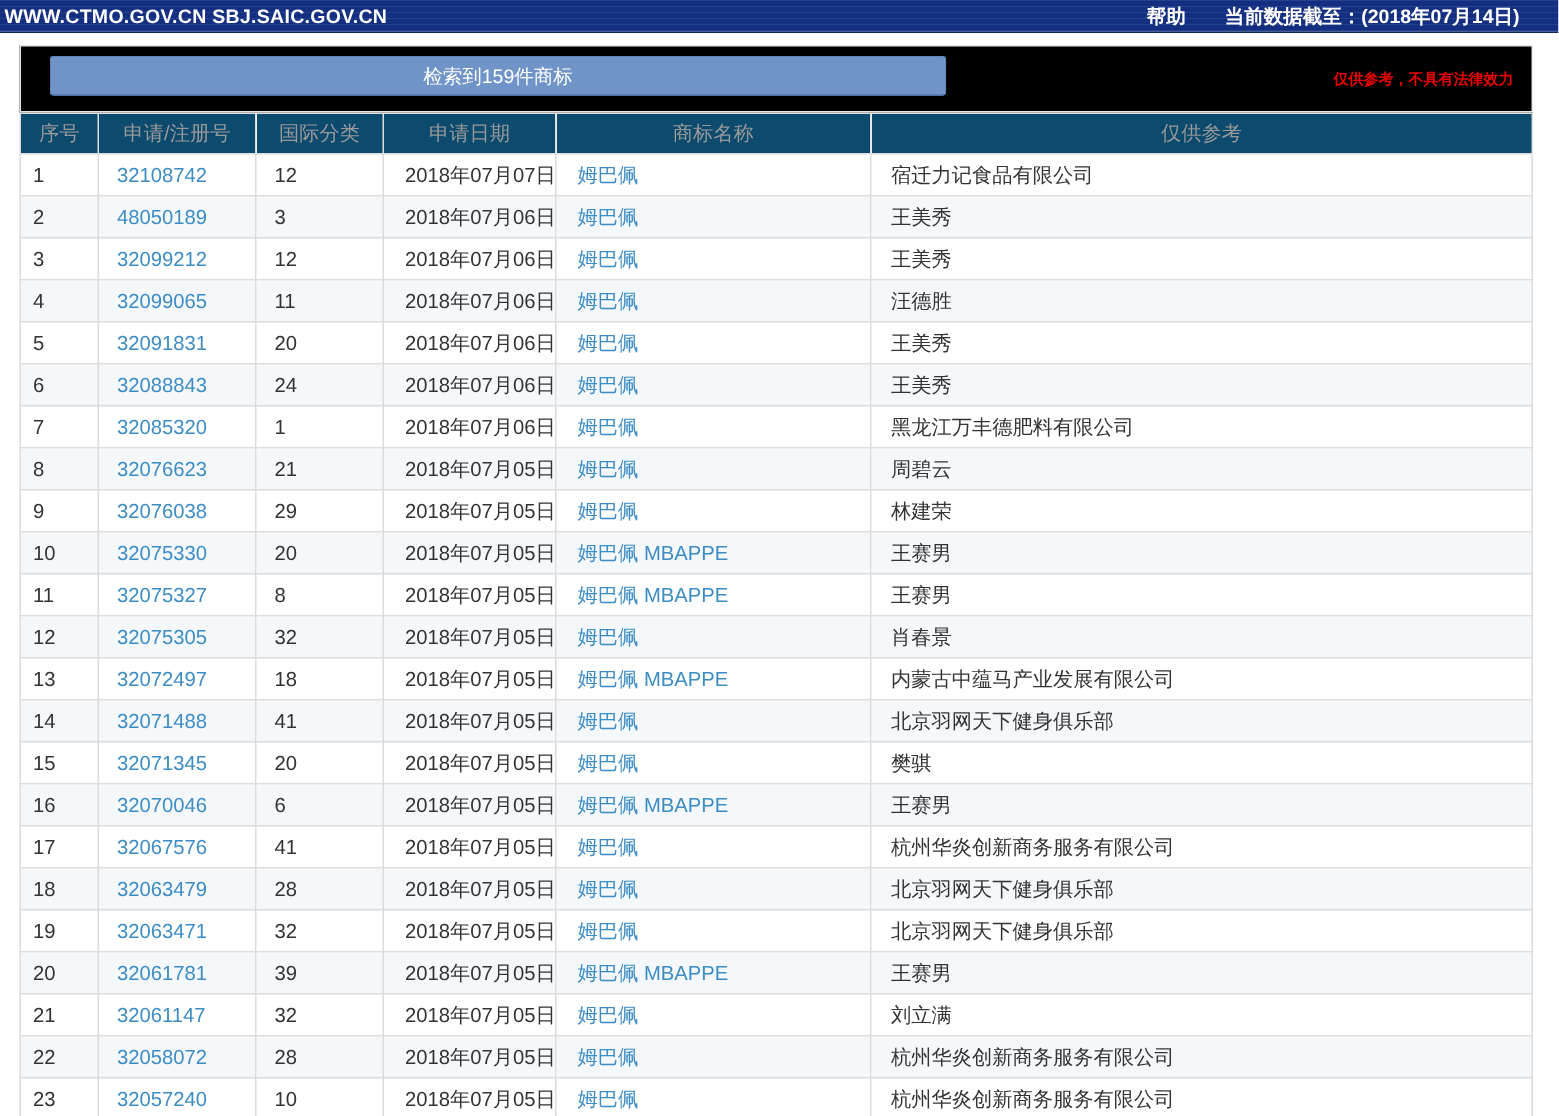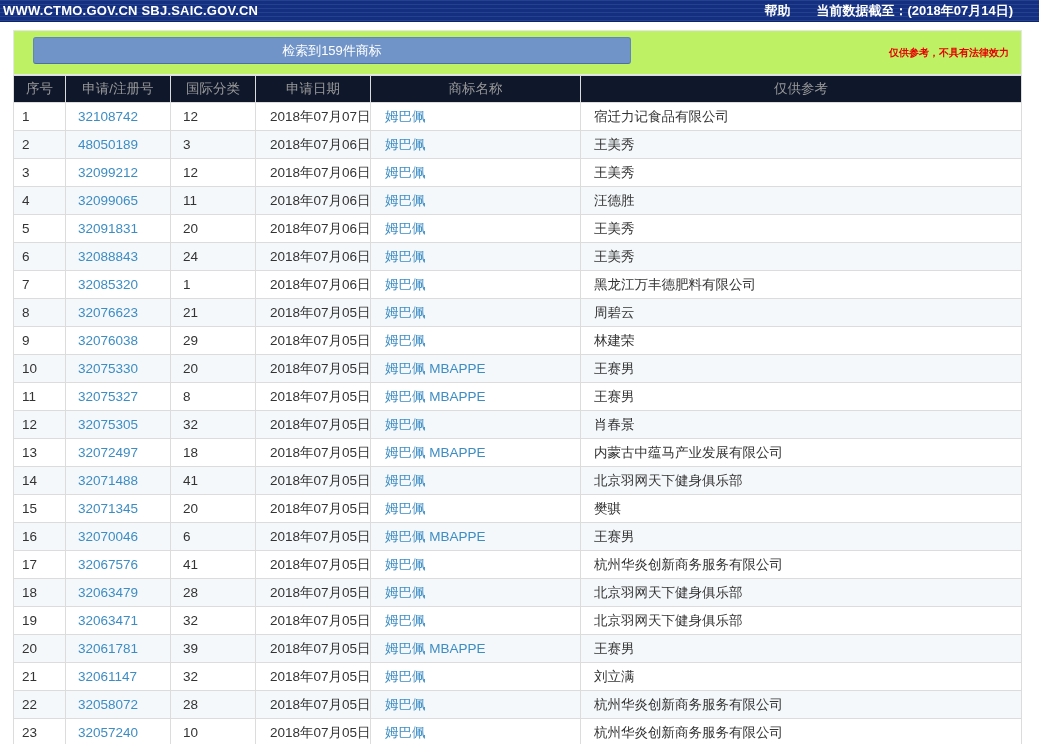--- a/index.html
+++ b/index.html
@@ -18,21 +18,21 @@
     display: flex; align-items: center; justify-content: space-between;
     color: #ffffff; font-size: 13px; font-weight: bold;
   }
   .topbar-left { padding-left: 3px; letter-spacing: 0.2px; }
   .topbar-right { display: flex; align-items: center; gap: 26px; padding-right: 26px; }
   .topbar-right a { color: #ffffff; text-decoration: none; cursor: pointer; }
   
   .panel {
     margin: 8px 17px 0 13px;
     height: 45px;
-    background: #bef264;
+    background: #000000;
     border: 1px solid #e3e7ec;
     position: relative;
   }
   .count-button {
     position: absolute; left: 19px; top: 6px;
     width: 598px; height: 27px;
     background: #7094c8;
     border: 1px solid #6285bb;
     border-bottom-color: #4e6fa5;
     border-radius: 3px;
@@ -52,21 +52,21 @@
     border-collapse: collapse;
     table-layout: fixed;
     font-size: 13.5px;
   }
   .result-table th, .result-table td {
     border: 1px solid #dcdcdc;
     overflow: hidden; white-space: nowrap;
   }
   .result-table th {
     height: 27px;
-    background: #0f172a;
+    background: #0c4a6e;
     color: #999999;
     font-weight: normal;
     text-align: center;
   }
   .result-table td { height: 28px; color: #333333; }
   .result-table tr:nth-child(even) td { background: #f5f8fb; }
   td.c-no   { padding-left: 8px; }
   td.c-reg  { padding-left: 12px; }
   td.c-cls  { padding-left: 12px; }
   td.c-date { padding-left: 14px; }

